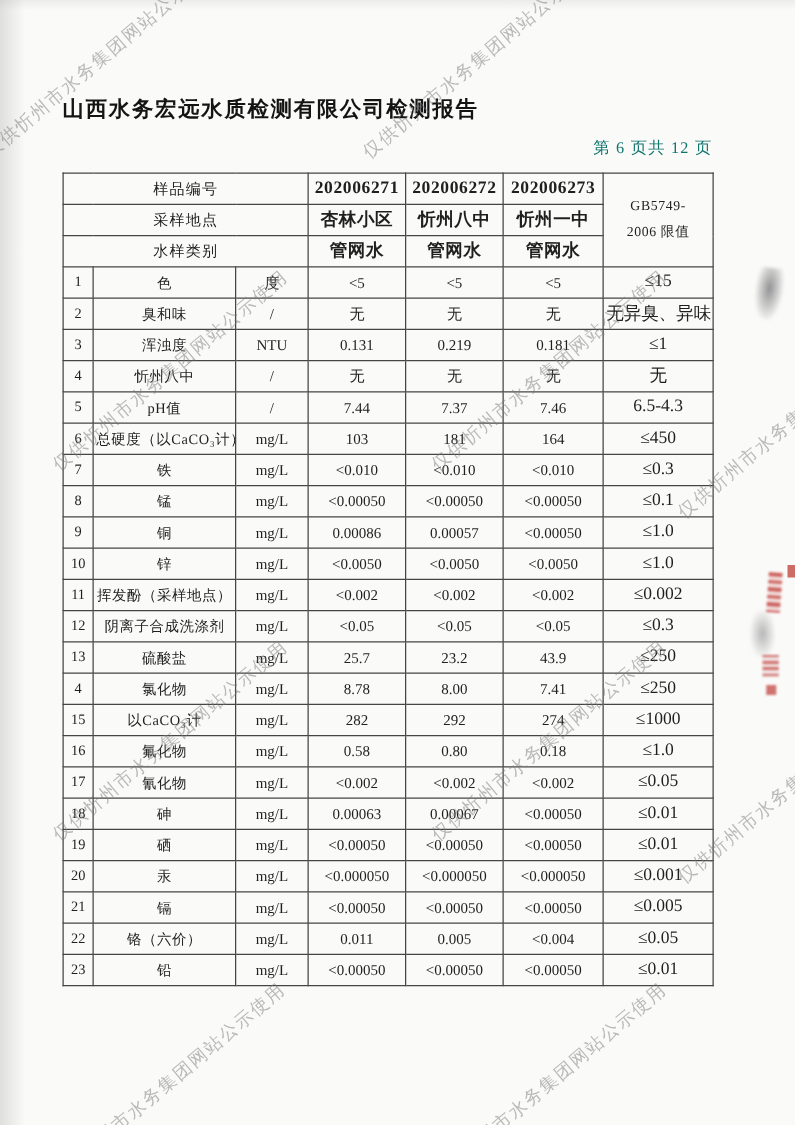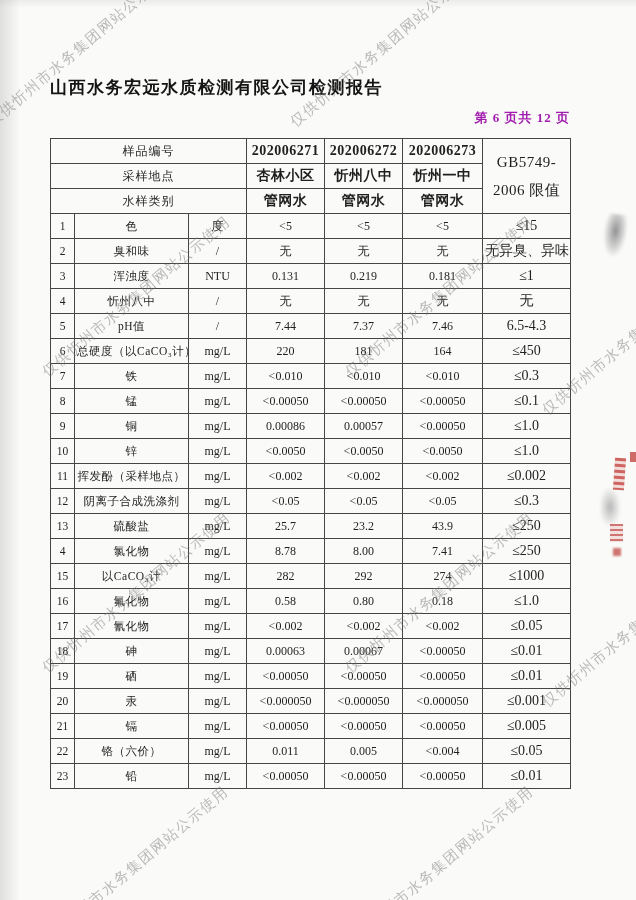--- a/index.html
+++ b/index.html
@@ -38,21 +38,21 @@
   }
   
   .title{
     position:absolute;left:50px;top:76px;width:520px;
     text-align:left;
     font-family:Liberation Sans, sans-serif;
     font-size:17px;font-weight:700;letter-spacing:1.5px;color:#141414;
   }
   .meta-row{position:absolute;left:50px;top:111px;width:520px;height:20px;}
   .report-no{position:absolute;left:2px;top:0;font-size:13px;font-weight:700;color:#1c1c1c;letter-spacing:0.5px;}
-  .page-indicator{position:absolute;right:0;top:-2px;font-size:13px;font-weight:700;color:#a21caf;letter-spacing:1px;}
+  .page-indicator{position:absolute;right:0;top:-2px;font-size:13px;font-weight:400;color:#0f766e;letter-spacing:1px;}
   
   .tbl-wrap{position:absolute;left:50px;top:138px;width:520px;}
   table.results{
     border-collapse:collapse;table-layout:fixed;width:520px;
     font-size:12px;color:#1f1f1f;
   }
   table.results td{
     border:1px solid #454545;
     height:24px;
     padding:0 2px;
@@ -62,21 +62,21 @@
     white-space:nowrap;
   }
   table.results col.w-no{width:24px;}
   table.results col.w-name{width:114px;}
   table.results col.w-unit{width:58px;}
   table.results col.w-v{width:78px;}
   table.results col.w-v3{width:80px;}
   table.results col.w-limit{width:88px;}
   td.hdr-label{font-size:12px;letter-spacing:1px;}
   td.hdr-val{font-size:14px;letter-spacing:0.5px;font-weight:bold;}
-  td.gb-cell{font-size:15px;letter-spacing:0.5px;line-height:1.9;}
+  td.gb-cell{font-size:11px;letter-spacing:0.5px;line-height:1.9;}
   td.c0{font-size:11.5px;}
   td.c1{text-align:left;padding-left:6px;padding-right:0;font-size:11.5px;letter-spacing:0.5px;}
   td.c2{font-size:12px;}
   td.c6{font-size:14px;}
   
   .smudge-a{
     position:absolute;left:604px;top:214px;width:22px;height:42px;
     background:radial-gradient(ellipse at 50% 40%, rgba(60,60,65,0.55), rgba(60,60,65,0.12) 60%, rgba(60,60,65,0) 75%);
     filter:blur(1.2px);transform:rotate(8deg);z-index:7;
   }
@@ -205,21 +205,21 @@
             <td class="c2">/</td>
             <td class="c3">7.44</td>
             <td class="c4">7.37</td>
             <td class="c5">7.46</td>
             <td class="c6">6.5-4.3</td>
           </tr>
           <tr>
             <td class="c0">6</td>
             <td class="c1">总硬度（以CaCO₃计）</td>
             <td class="c2">mg/L</td>
-            <td class="c3">220</td>
+            <td class="c3">103</td>
             <td class="c4">181</td>
             <td class="c5">164</td>
             <td class="c6">≤450</td>
           </tr>
           <tr>
             <td class="c0">7</td>
             <td class="c1">铁</td>
             <td class="c2">mg/L</td>
             <td class="c3">&lt;0.010</td>
             <td class="c4">&lt;0.010</td>

